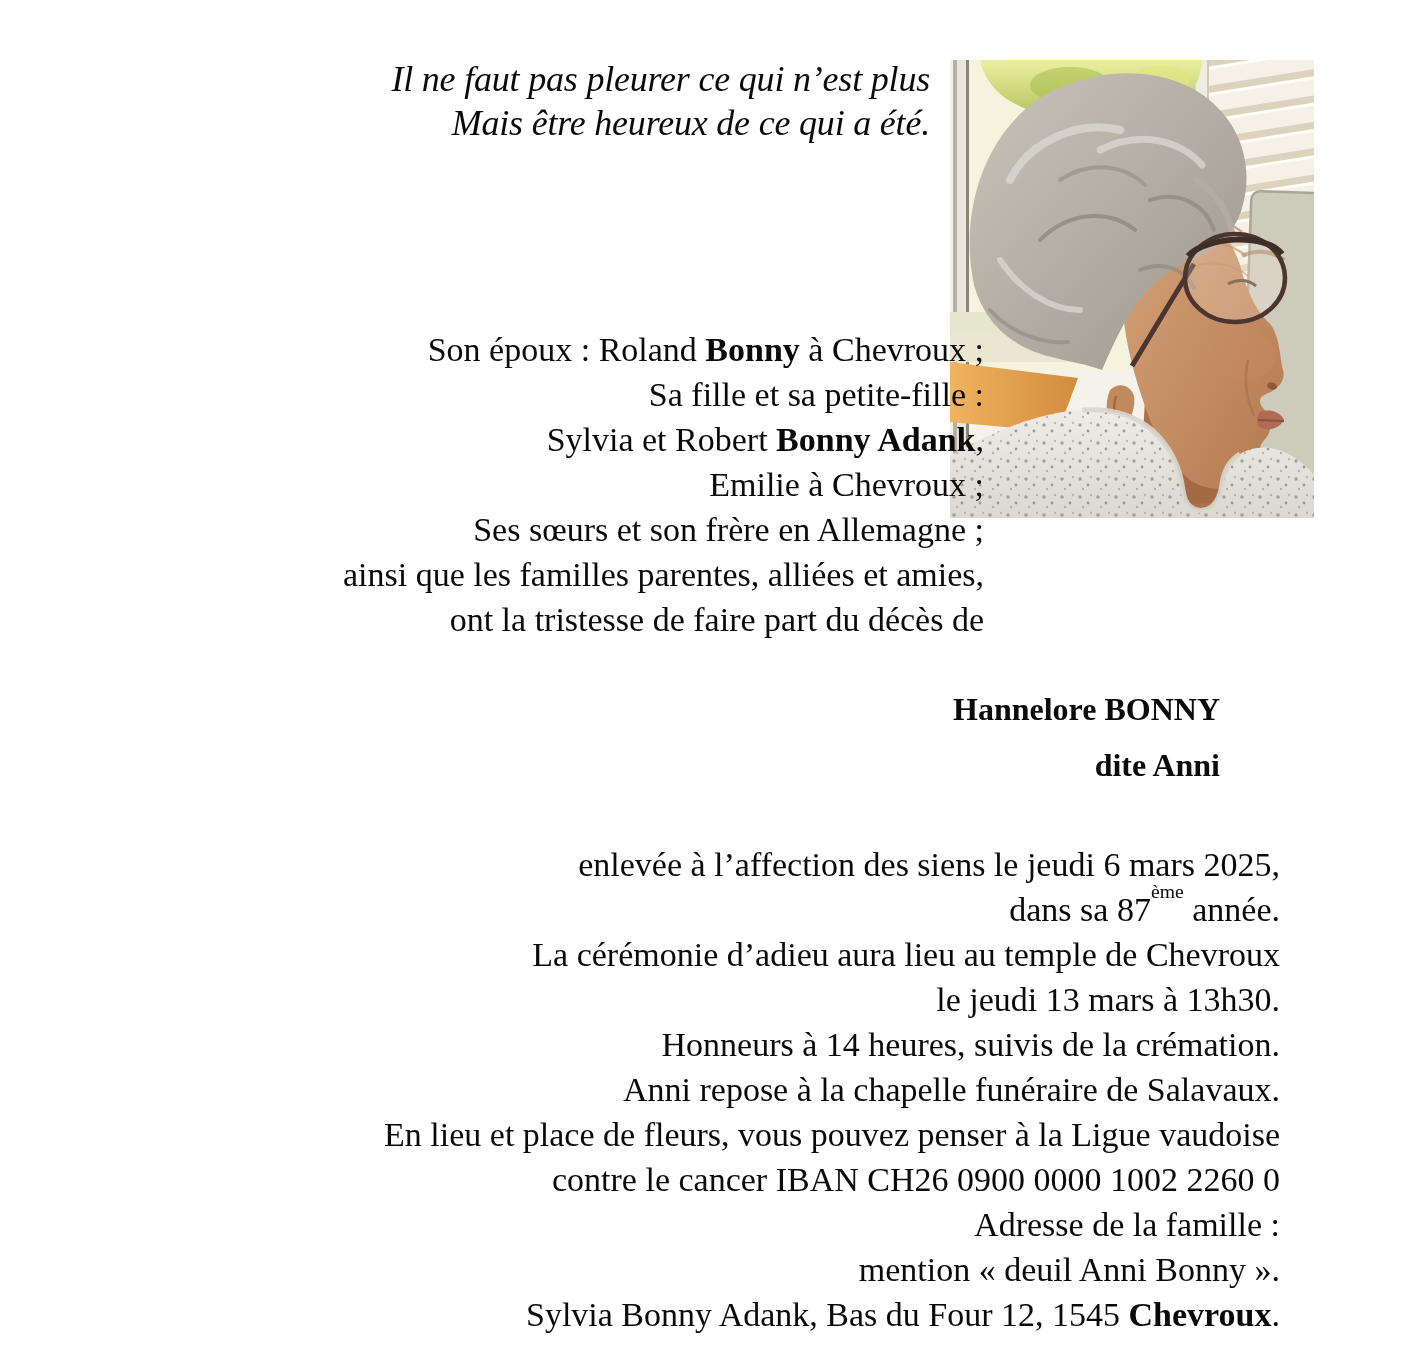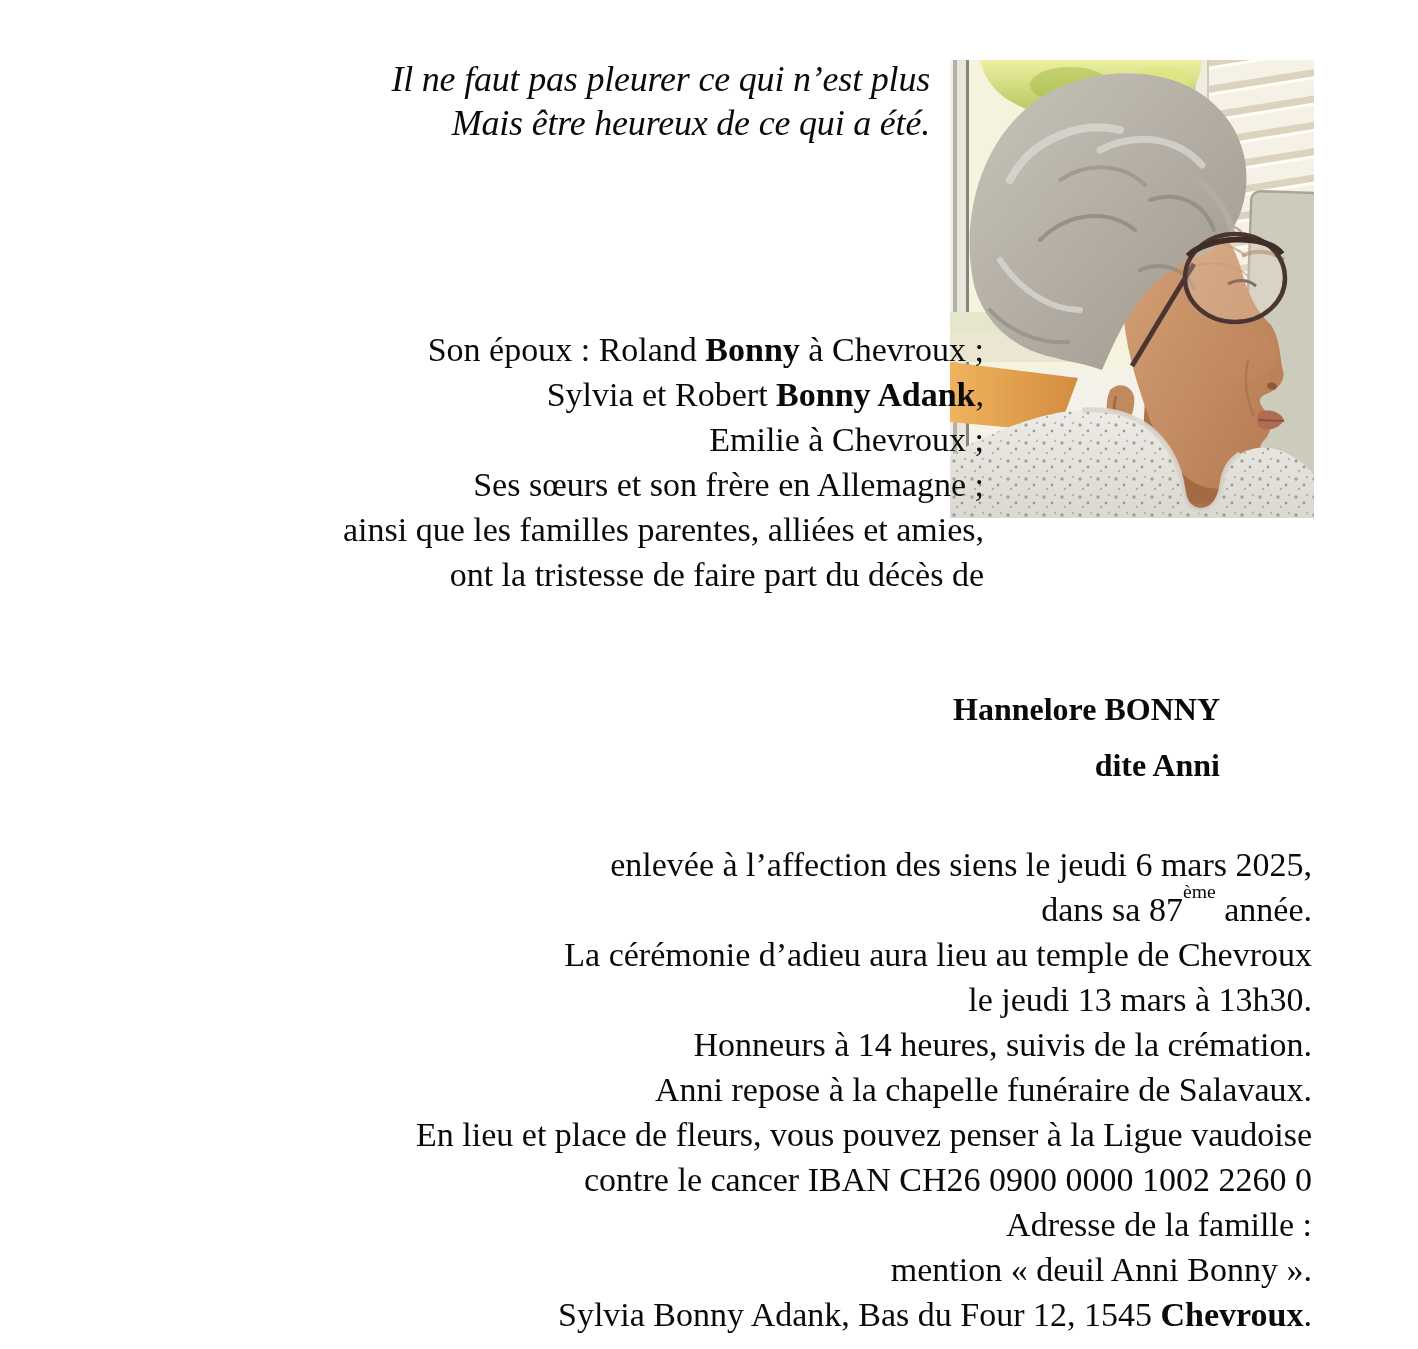--- a/index.html
+++ b/index.html
@@ -22,21 +22,21 @@
     position:absolute;left:164px;top:327px;width:820px;
     font-size:34px;line-height:45px;
   }
   .name-block{
     position:absolute;left:160px;top:681px;width:1060px;
     text-align:center;font-weight:bold;
     font-size:32px;line-height:56px;
   }
   .details-block{
     position:absolute;left:160px;top:842px;width:1120px;
-    font-size:34px;line-height:45px;margin-left:32px;
+    font-size:34px;line-height:45px;
   }
   .tline{white-space:pre;text-align:right;}
   .tline .b{font-weight:bold;}
   .tline sup{font-size:58%;line-height:0;position:relative;top:-0.55em;}
   .tline.indent{padding-left:42px;font-family:Liberation Serif, serif;}
   .photo-frame{
     position:absolute;left:950px;top:60px;width:364px;height:458px;
     overflow:hidden;
   }
   .photo-frame svg{display:block;}
@@ -191,20 +191,21 @@
                  C310,382 332,388 348,400
                  C356,406 361,411 364,415
                  L364,458 Z" fill="url(#speckP)"></path>
         <path d="M132,350 C162,348 186,356 202,370 C220,386 230,408 233,430 C235,446 244,452 254,450 C264,448 270,438 272,424 C274,410 280,400 290,394" fill="none" stroke="#d9d6ce" stroke-width="5" opacity="0.9"></path>
       </g>
     </svg>
   </div>
 
   <div class="family-block">
       <div class="tline"><span>Son époux : Roland </span><span class="b">Bonny</span><span> à Chevroux ;</span></div>
+      <div class="tline"><span>Sa fille et sa petite-fille :</span></div>
       <div class="tline"><span>Sylvia et Robert </span><span class="b">Bonny Adank</span><span>,</span></div>
       <div class="tline indent"><span>Emilie à Chevroux ;</span></div>
       <div class="tline"><span>Ses sœurs et son frère en Allemagne ;</span></div>
       <div class="tline"><span>ainsi que les familles parentes, alliées et amies,</span></div>
       <div class="tline"><span>ont la tristesse de faire part du décès de</span></div>
     </div>
 
   <div class="name-block">
       <div class="tline"><span>Hannelore BONNY</span></div>
       <div class="tline"><span>dite Anni</span></div>

